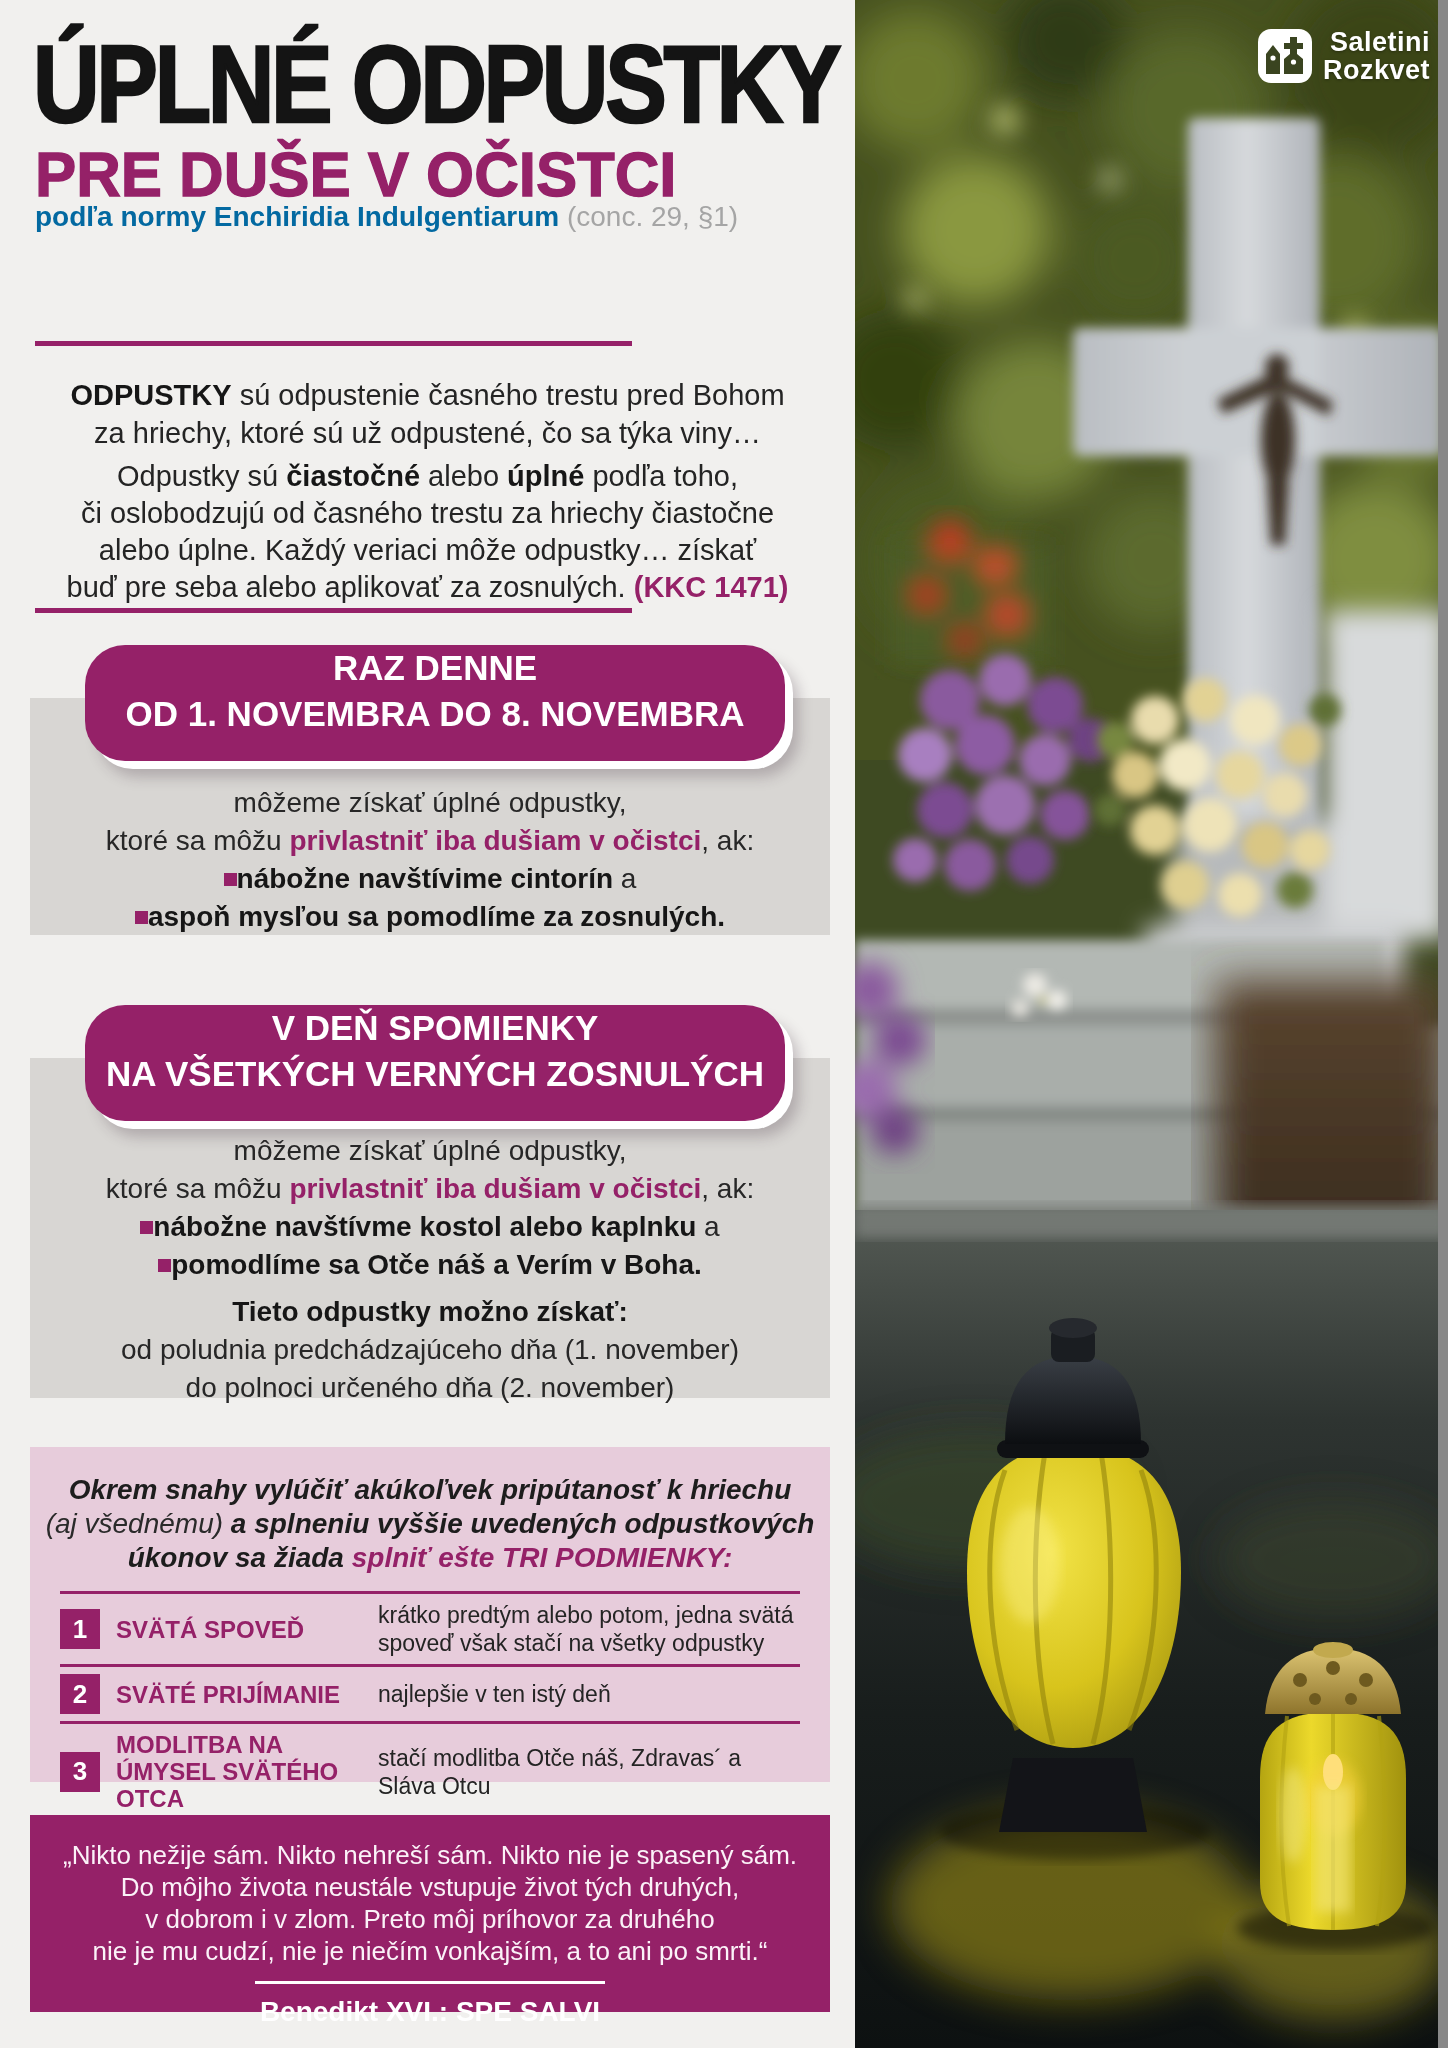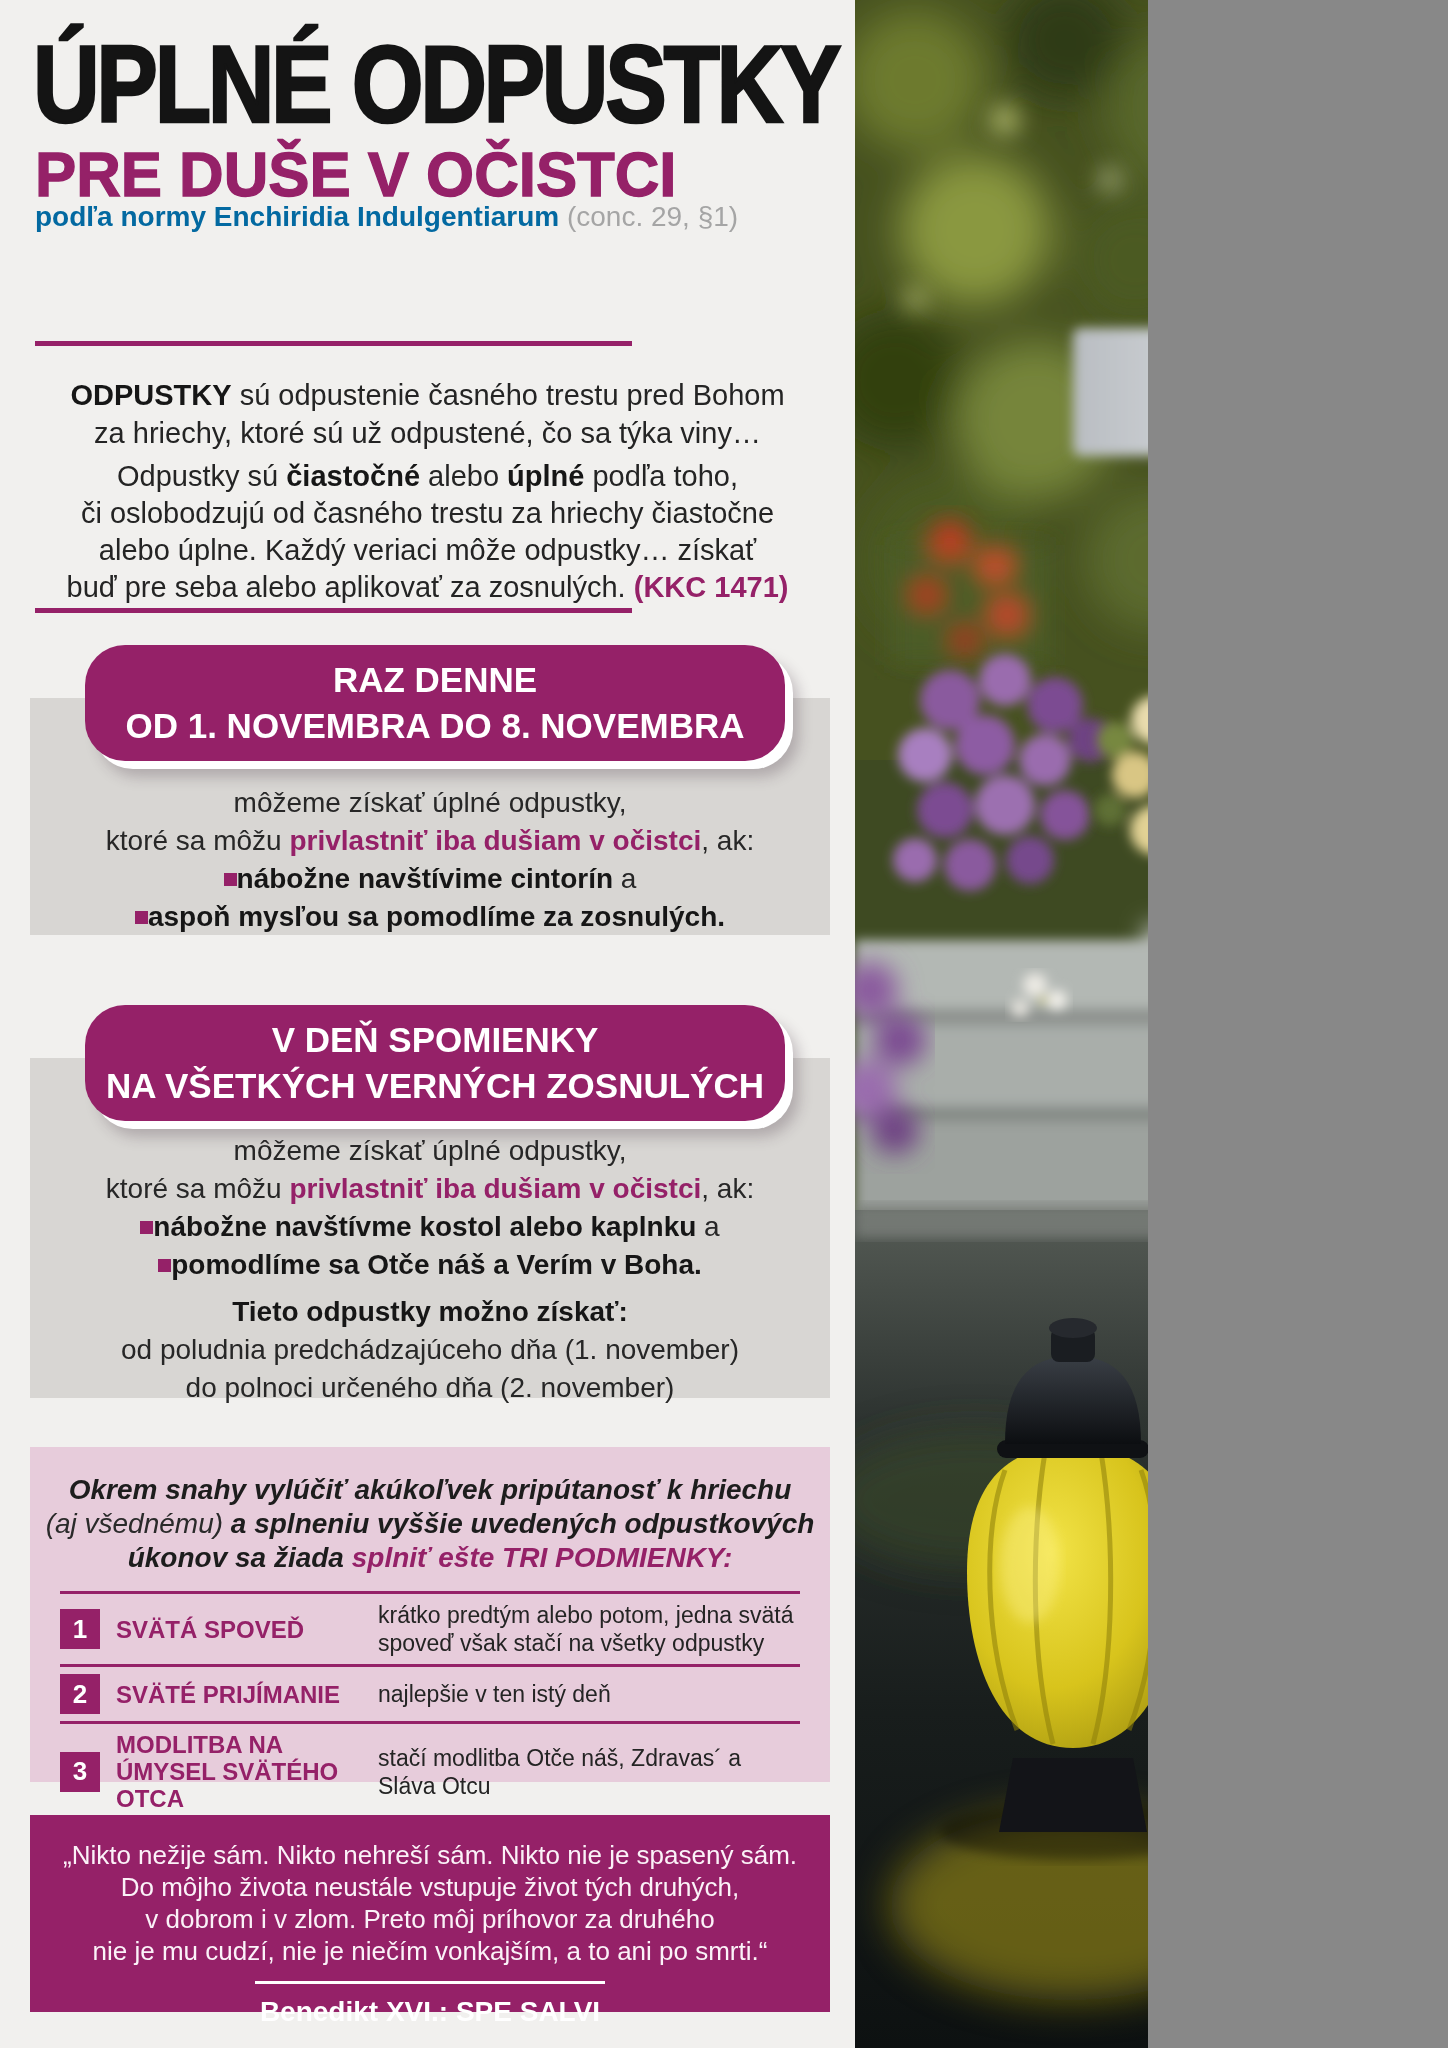--- a/index.html
+++ b/index.html
@@ -1,17 +1,17 @@
 <!DOCTYPE html>
 <html style="--magenta: #952168; --gray_box: #d8d6d3; --pink_box: #e7ccdb; --page_bg: #f1f0ee;"><head>
 <meta charset="utf-8">
 <style>
   html,body{margin:0;padding:0;}
   body{font-family:"Liberation Sans", sans-serif; background:#888;}
-  .poster{position:relative;width:1148px;height:2048px;background:var(--page_bg,#f1f0ee);overflow:hidden;}
+  .poster{position:relative;width:1438px;height:2048px;background:var(--page_bg,#f1f0ee);overflow:hidden;}
   .content{position:absolute;left:0;top:0;width:855px;height:2048px;}
 
   
   .title1{position:absolute;top:20px;left:33px;font-size:110px;font-weight:bold;color:#141414;
           letter-spacing:-4px;transform:scaleX(.84);transform-origin:left top;white-space:nowrap;
           -webkit-text-stroke:2.5px #141414;}
   .title2{position:absolute;top:138px;left:35px;font-size:63px;font-weight:bold;color:var(--magenta);
           letter-spacing:0px;transform:scaleX(.98);transform-origin:left top;white-space:nowrap;
           -webkit-text-stroke:1.3px var(--magenta);}
   .subtitle{position:absolute;top:201px;left:35px;font-size:28px;color:#9a9a9a;white-space:nowrap;}
@@ -25,21 +25,21 @@
   
   .para{position:absolute;left:0;width:855px;text-align:center;color:#242424;font-size:29px;line-height:38px;}
   .para b{color:#161616;}
   .para .mag{color:var(--magenta);font-weight:bold;}
   .p1{top:376px;}
   .p2{top:458px;line-height:37px;}
 
   
   .banner{position:absolute;left:85px;width:700px;height:116px;background:var(--magenta);
           border-radius:40px;z-index:3;color:#fff;text-align:center;font-weight:bold;
-          font-size:35px;line-height:46px;padding-top:12px;box-sizing:border-box;
+          font-size:35px;line-height:46px;box-sizing:border-box;
           box-shadow:8px 8px 0 #ffffff, 14px 16px 14px rgba(60,40,55,.25);}
   .banner.b1{top:645px;}
   .banner.b2{top:1005px;}
 
   
   .graybox{position:absolute;left:30px;width:800px;background:var(--gray_box);z-index:2;
            text-align:center;color:#272727;font-size:28px;line-height:38px;}
   .gb1{top:698px;height:237px;}
   .gb1 .inner{margin-top:86px;}
   .gb2{top:1058px;height:340px;}

